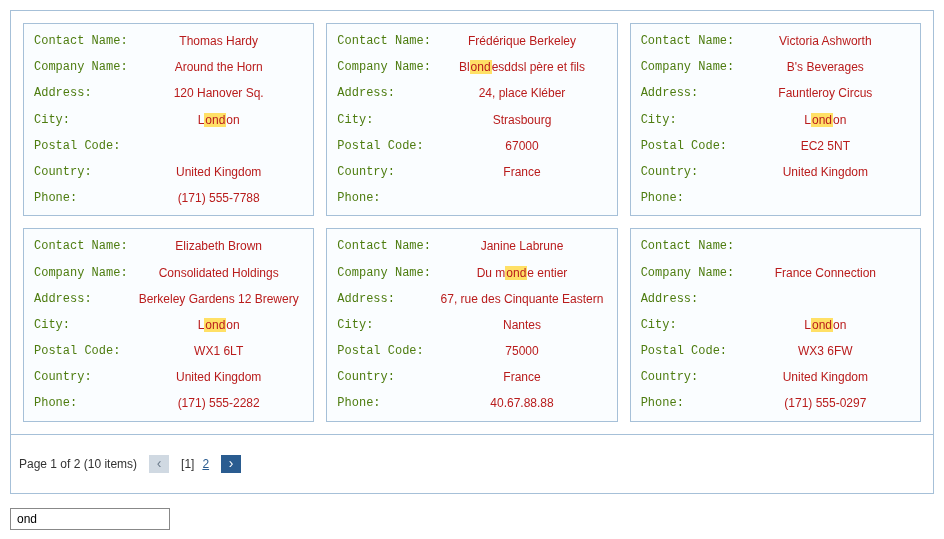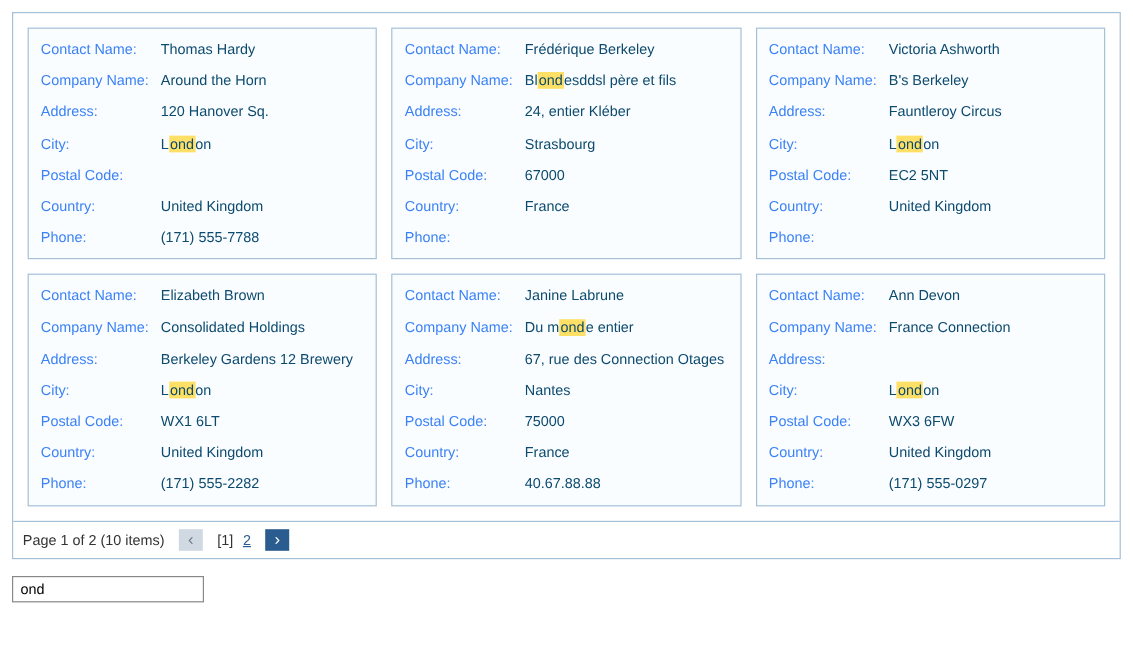--- a/index.html
+++ b/index.html
@@ -27,35 +27,37 @@
     padding: 4px 0;
   }
   .row {
     display: flex;
     padding: 5px 10px;
     line-height: 1.35;
     align-items: flex-start;
   }
   .label {
     width: 100px;
-    color: #3b82f6;
+    color: #4d7c0f;
     flex: 0 0 100px;
+    font-family: Liberation Mono, monospace;
   }
   .value {
-    color: #0c4a6e;
+    color: #b91c1c;
     flex: 1;
     word-wrap: break-word;
+    text-align: center;
   }
   .hl {
     background: #ffe066;
     padding: 0 1px;
   }
   .pager {
     border-top: 1px solid #a6c0d8;
-    padding: 6px 8px;
+    padding: 20px 8px;
     display: flex;
     align-items: center;
     gap: 8px;
     color: #333;
     font-size: 12px;
   }
   .pager-status { margin-right: 4px; }
   .pg-btn {
     display: inline-flex;
     align-items: center;
@@ -132,21 +134,21 @@
         <div class="row">
           <div class="label">Contact Name:</div>
           <div class="value">Frédérique Berkeley</div>
         </div>
         <div class="row">
           <div class="label">Company Name:</div>
           <div class="value">Bl<span class="hl">ond</span>esddsl père et fils</div>
         </div>
         <div class="row">
           <div class="label">Address:</div>
-          <div class="value">24, entier Kléber</div>
+          <div class="value">24, place Kléber</div>
         </div>
         <div class="row">
           <div class="label">City:</div>
           <div class="value">Strasbourg</div>
         </div>
         <div class="row">
           <div class="label">Postal Code:</div>
           <div class="value">67000</div>
         </div>
         <div class="row">
@@ -157,21 +159,21 @@
           <div class="label">Phone:</div>
         </div>
       </div>
       <div class="card">
         <div class="row">
           <div class="label">Contact Name:</div>
           <div class="value">Victoria Ashworth</div>
         </div>
         <div class="row">
           <div class="label">Company Name:</div>
-          <div class="value">B's Berkeley</div>
+          <div class="value">B's Beverages</div>
         </div>
         <div class="row">
           <div class="label">Address:</div>
           <div class="value">Fauntleroy Circus</div>
         </div>
         <div class="row">
           <div class="label">City:</div>
           <div class="value">L<span class="hl">ond</span>on</div>
         </div>
         <div class="row">
@@ -220,21 +222,21 @@
         <div class="row">
           <div class="label">Contact Name:</div>
           <div class="value">Janine Labrune</div>
         </div>
         <div class="row">
           <div class="label">Company Name:</div>
           <div class="value">Du m<span class="hl">ond</span>e entier</div>
         </div>
         <div class="row">
           <div class="label">Address:</div>
-          <div class="value">67, rue des Connection Otages</div>
+          <div class="value">67, rue des Cinquante Eastern</div>
         </div>
         <div class="row">
           <div class="label">City:</div>
           <div class="value">Nantes</div>
         </div>
         <div class="row">
           <div class="label">Postal Code:</div>
           <div class="value">75000</div>
         </div>
         <div class="row">
@@ -242,21 +244,20 @@
           <div class="value">France</div>
         </div>
         <div class="row">
           <div class="label">Phone:</div>
           <div class="value">40.67.88.88</div>
         </div>
       </div>
       <div class="card">
         <div class="row">
           <div class="label">Contact Name:</div>
-          <div class="value">Ann Devon</div>
         </div>
         <div class="row">
           <div class="label">Company Name:</div>
           <div class="value">France Connection</div>
         </div>
         <div class="row">
           <div class="label">Address:</div>
         </div>
         <div class="row">
           <div class="label">City:</div>

